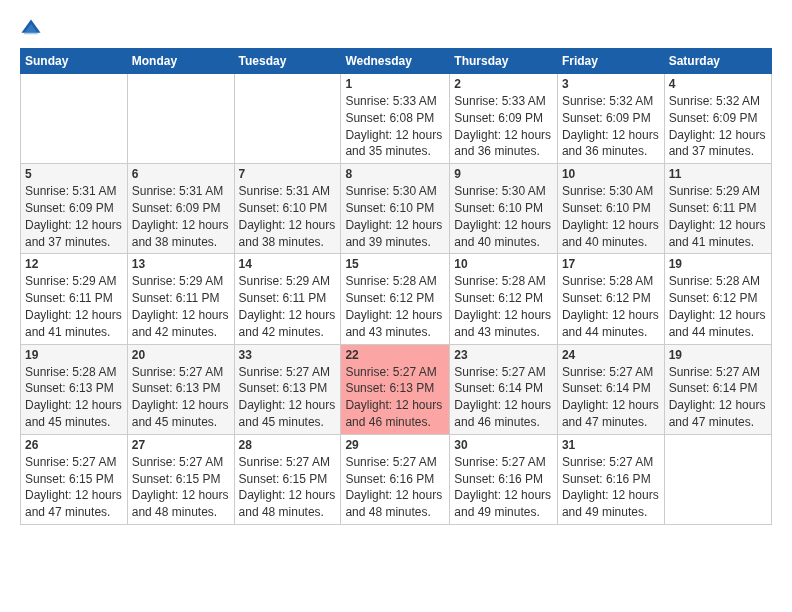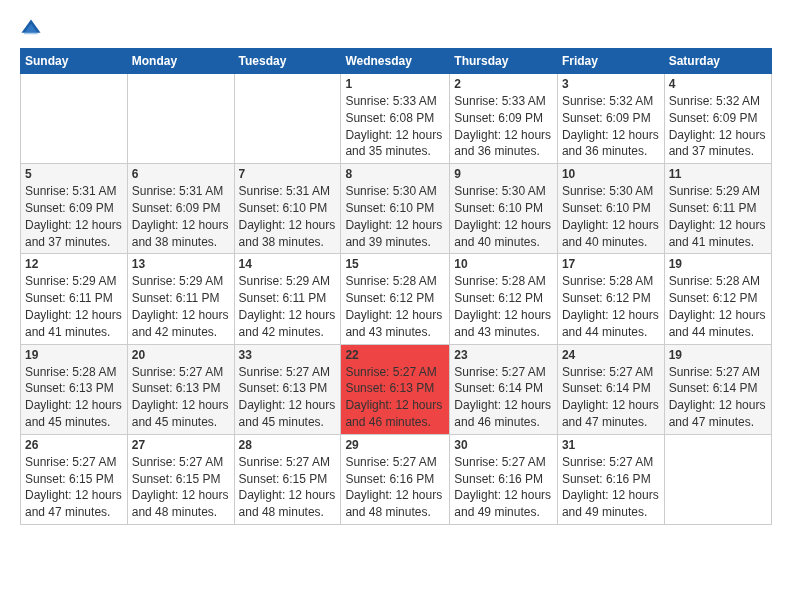--- a/index.html
+++ b/index.html
@@ -285,21 +285,21 @@
 Daylight: 12 hours
 and 45 minutes.</div>
           </td>
           <td style="background: rgb(245, 245, 245);">
             <span class="day-num">33</span>
             <div class="day-info" style="white-space: pre-line;">Sunrise: 5:27 AM
 Sunset: 6:13 PM
 Daylight: 12 hours
 and 45 minutes.</div>
           </td>
-          <td style="background: #ef4444; margin-left: 39px;">
+          <td style="background: #fca5a5; margin-left: 39px;">
             <span class="day-num">22</span>
             <div class="day-info" style="white-space: pre-line;">Sunrise: 5:27 AM
 Sunset: 6:13 PM
 Daylight: 12 hours
 and 46 minutes.</div>
           </td>
           <td style="background: rgb(245, 245, 245); margin-top: 24px;">
             <span class="day-num">23</span>
             <div class="day-info" style="white-space: pre-line;">Sunrise: 5:27 AM
 Sunset: 6:14 PM

